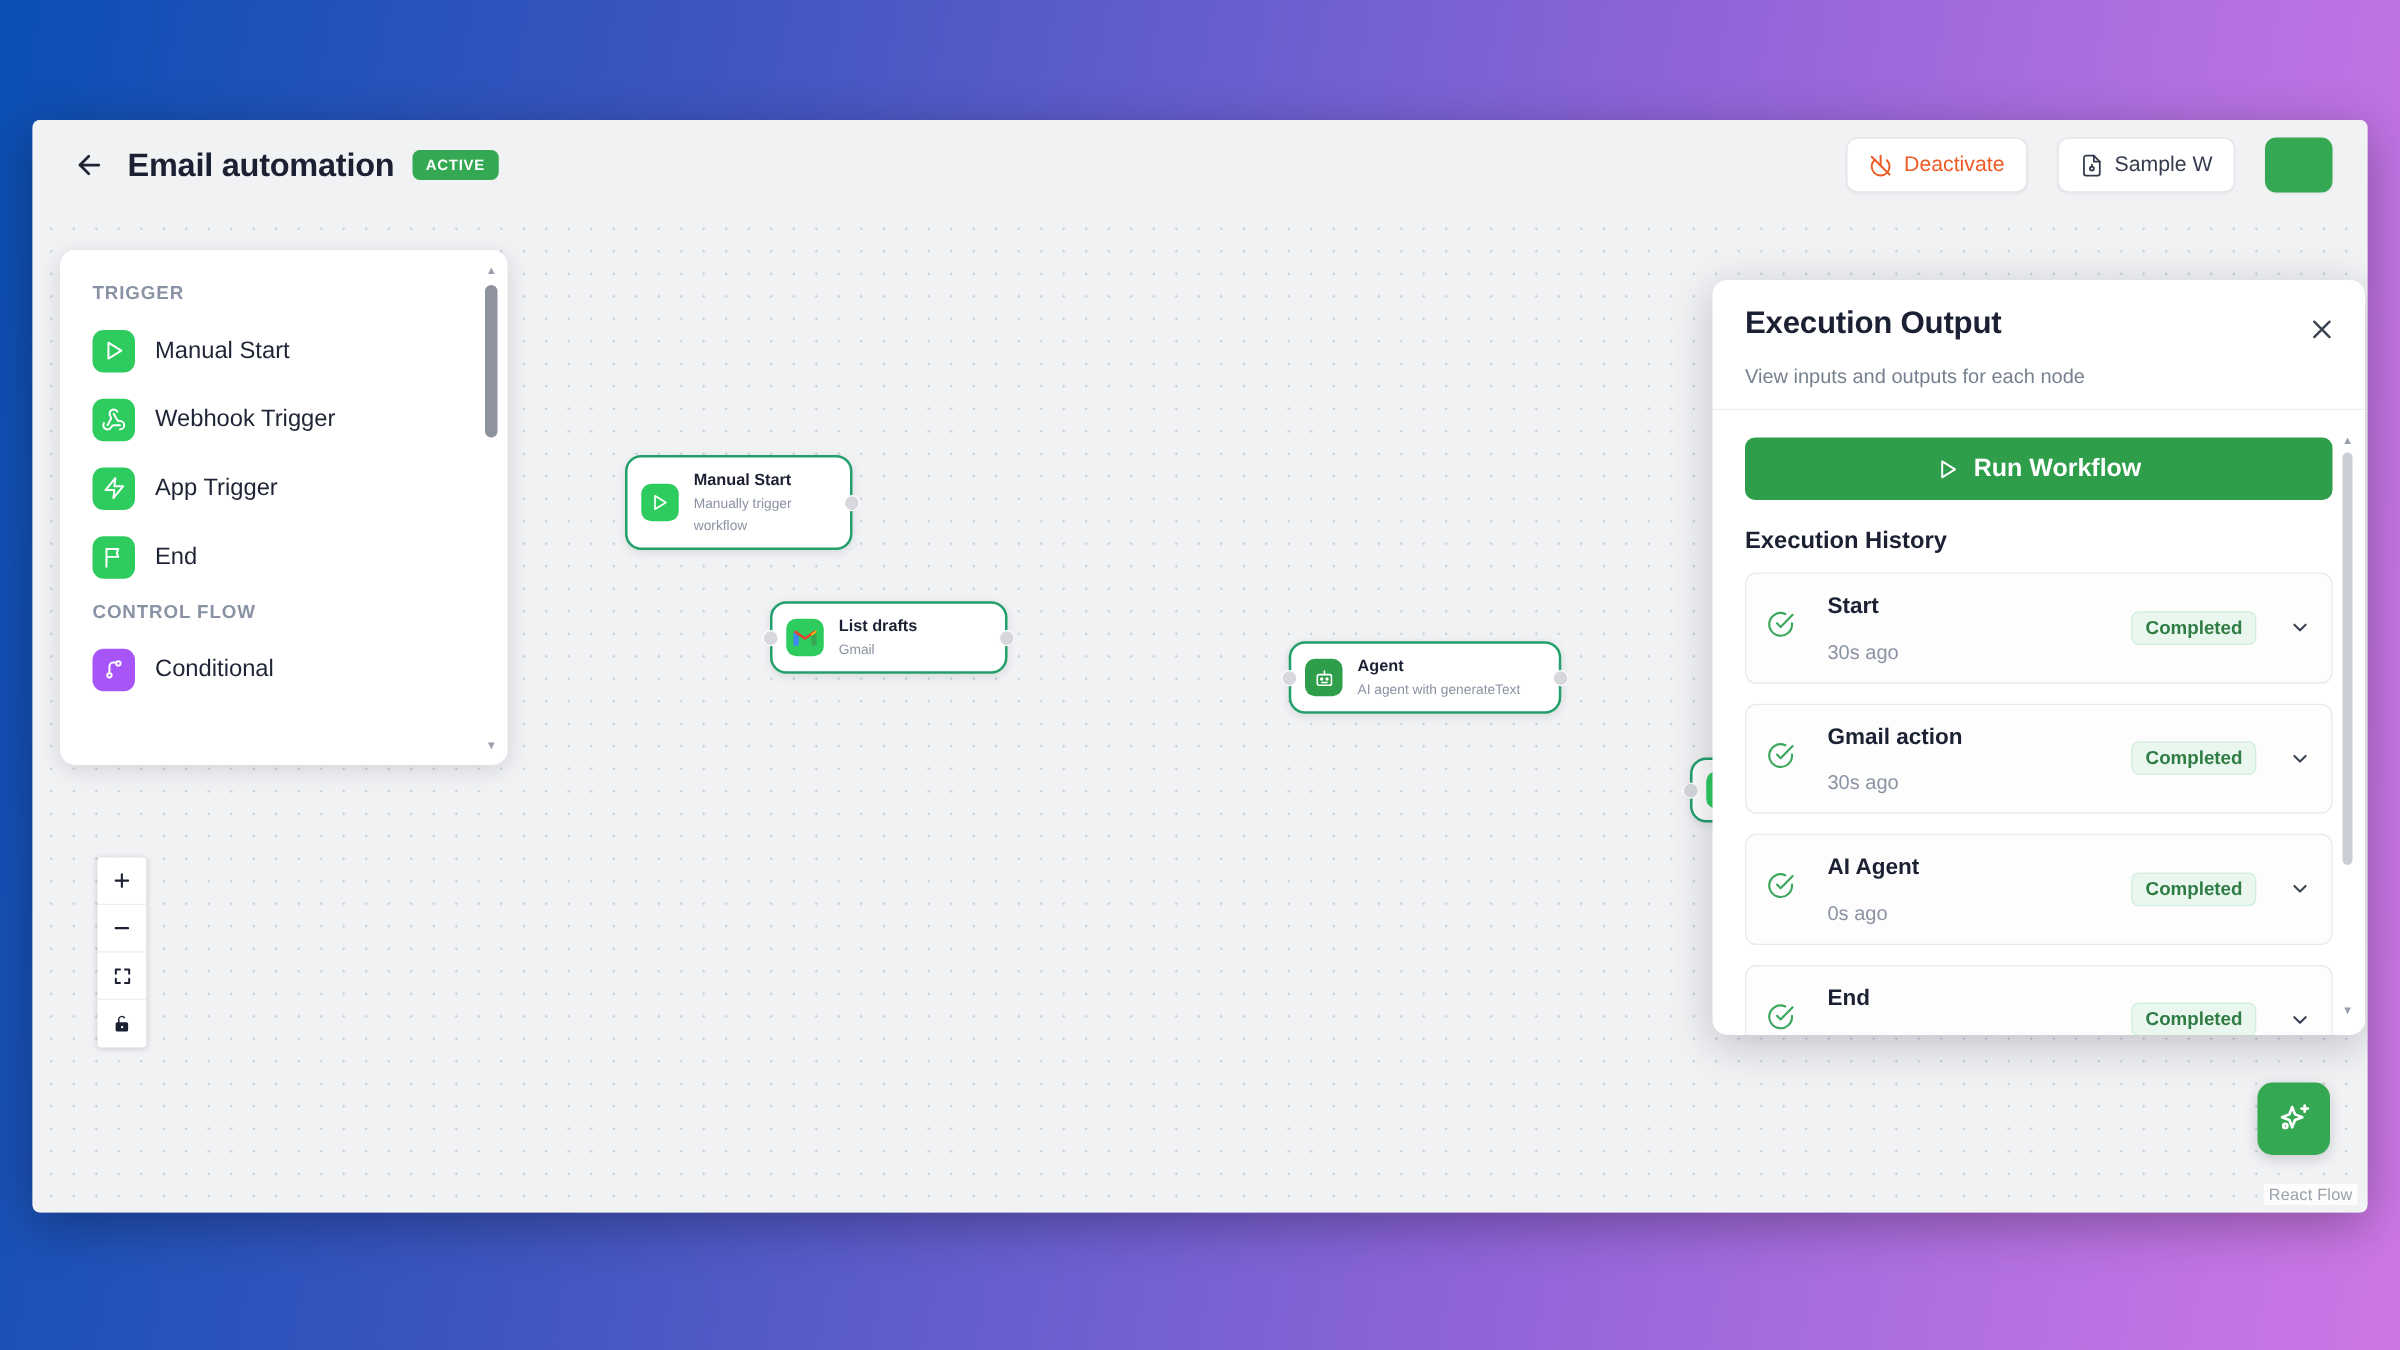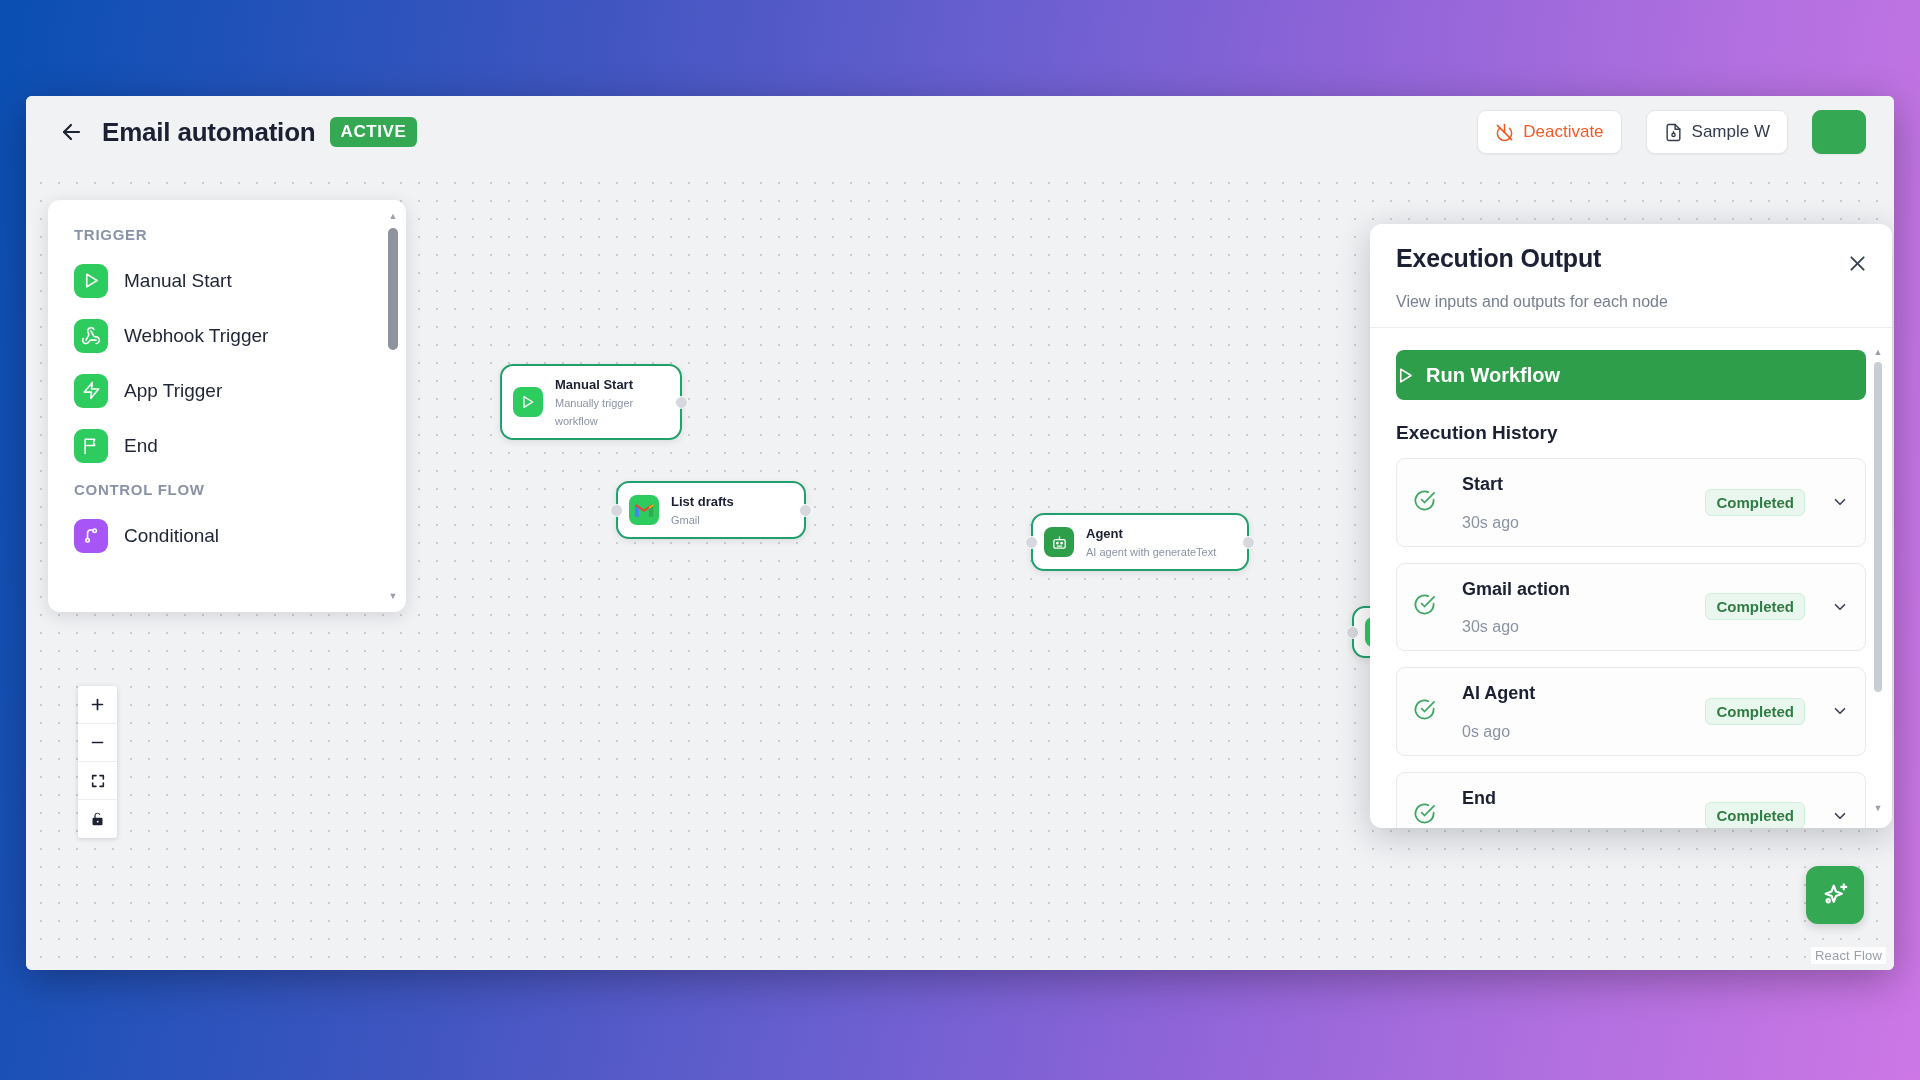--- a/index.html
+++ b/index.html
@@ -34,21 +34,21 @@
     width: 34px; height: 34px; display: flex; align-items: center; justify-content: center;
     cursor: pointer; color: #1e2432; flex: 0 0 auto;
   }
   .page-title {
     font-size: 26px; font-weight: bold; color: #1b2133;
     margin-left: 14px; letter-spacing: -0.2px;
   }
   .status-pill {
     margin-left: 14px;
     background: #35a853; color: #fff;
-    font-size: 17px; font-weight: bold; letter-spacing: 0.6px;
+    font-size: 12px; font-weight: bold; letter-spacing: 0.6px;
     padding: 5px 11px 5px 11px; border-radius: 6px;
   }
   .header-right {
     margin-left: auto; display: flex; align-items: center; gap: 24px;
   }
   .tool-btn {
     height: 44px; background: #fff; border: 1px solid #e3e5ea;
     border-radius: 9px; display: flex; align-items: center; gap: 9px;
     padding: 0 17px; font-size: 17px; color: #333b4d; cursor: pointer;
     box-shadow: 0 1px 2px rgba(0,0,0,0.05);
@@ -180,21 +180,21 @@
   .exec-title { font-size: 25px; font-weight: bold; color: #1b2133; letter-spacing: -0.2px; }
   .exec-sub { font-size: 16px; color: #77808f; margin-top: 20px; }
   .exec-close {
     position: absolute; right: 22px; top: 26px;
     width: 26px; height: 26px; display: flex; align-items: center; justify-content: center;
     color: #3a4252; font-size: 24px; cursor: pointer; line-height: 1;
   }
   .exec-body { position: relative; flex: 1 1 auto; overflow: hidden; padding: 22px 26px 0 26px; }
   .run-btn {
     height: 50px; background: #2f9e4b; border-radius: 8px; color: #fff;
-    display: flex; align-items: center; gap: 11px;
+    display: flex; align-items: center; justify-content: center; gap: 11px;
     font-size: 20px; font-weight: bold; cursor: pointer;
   }
   .hist-title { font-size: 19px; font-weight: bold; color: #1b2133; margin: 22px 0 14px 0; }
   .hist-item {
     border: 1px solid #e7e9ed; border-radius: 9px;
     background: #fdfdfe;
     padding: 14px 16px; margin-bottom: 16px;
     display: flex; align-items: center; gap: 26px; cursor: pointer;
   }
   .hist-texts { flex: 1 1 auto; }

